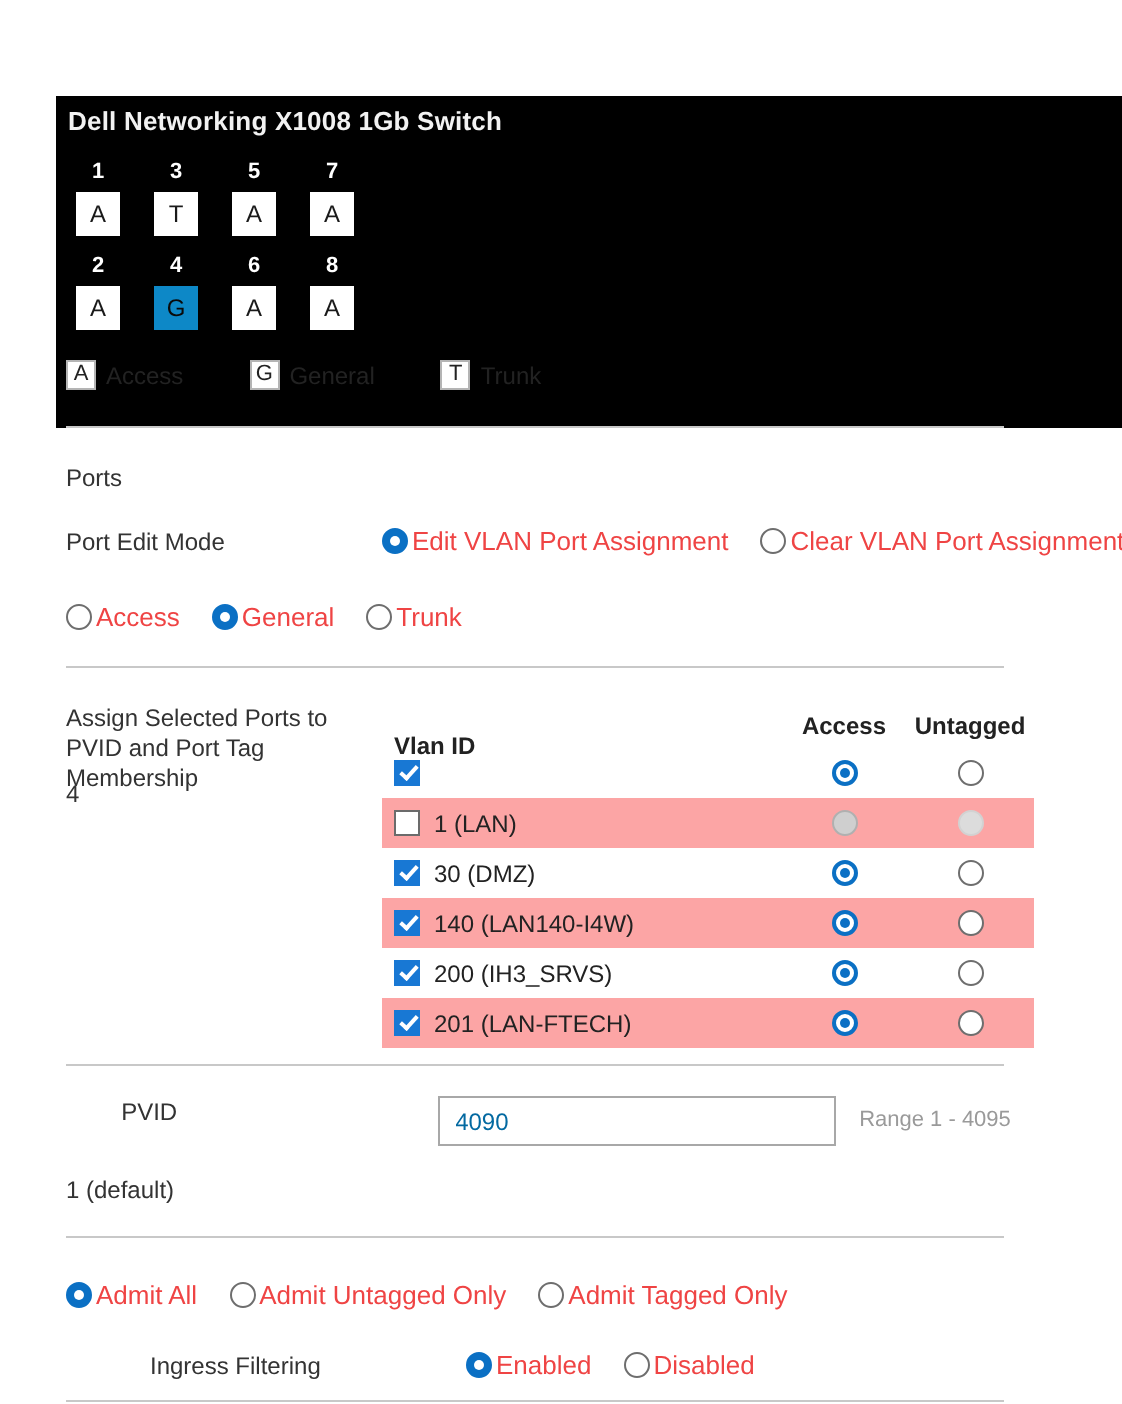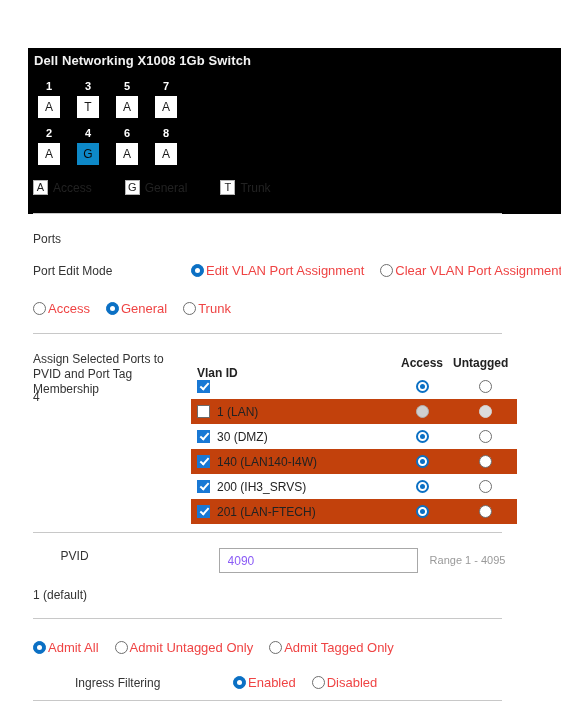--- a/index.html
+++ b/index.html
@@ -215,30 +215,30 @@
   .vlan-head {
     display: flex;
     align-items: center;
     height: 22px;
     font-size: 12px;
     font-weight: bold;
     color: #222222;
   }
   .col-vlanid   { flex: 0 0 200px; padding-left: 6px; box-sizing: border-box; margin-top: 20px; }
   .col-tagged   { flex: 0 0 62px;  text-align: center; }
-  .col-untagged { flex: 0 0 64px;  text-align: left; }
+  .col-untagged { flex: 0 0 64px;  text-align: center; }
 
   .vlan-row {
     display: flex;
     align-items: center;
     height: 25px;
     font-size: 12px;
     color: #222222;
   }
-  .vlan-row.alt { background: #c2410c; align-items: center; }
+  .vlan-row.alt { background: #fca5a5; align-items: center; }
 
   .cb-cell {
     flex: 0 0 200px;
     display: flex;
     align-items: center;
     padding-left: 6px;
     box-sizing: border-box;
   }
   .checkbox {
     width: 13px;
@@ -309,21 +309,21 @@
 
   
   #pvid-input {
     width: 199px;
     height: 25px;
     border: 1px solid #a8a8a8;
     background: #ffffff;
     box-sizing: border-box;
     font-family: "Liberation Sans", sans-serif;
     font-size: 12px;
-    color: #8b5cf6;
+    color: #0369a1;
     padding: 0 8px;
     outline: none;
     border-radius: 0;
   }
   #pvid-hint {
     font-size: 11px;
     color: #9a9a9a;
     margin-left: 12px;
     line-height: 25px;
   }

